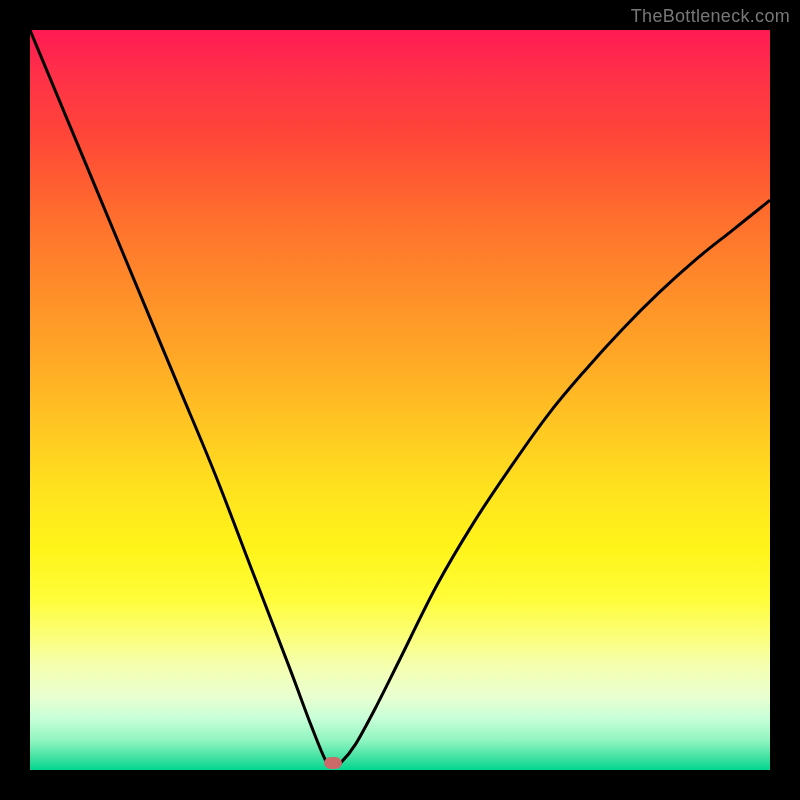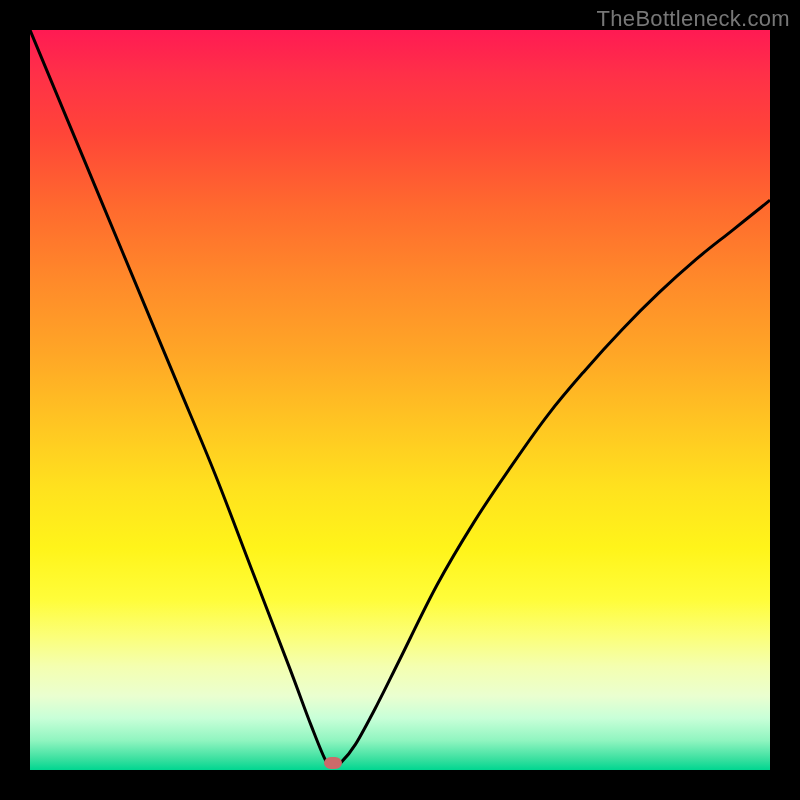--- a/index.html
+++ b/index.html
@@ -41,21 +41,21 @@
       #90f5c0 96%,
       #3be0a0 98.5%,
       #00d690 100%
     );
   }
   .watermark {
     position: absolute;
     top: 6px;
     right: 10px;
     color: #777777;
-    font-size: 22px;
+    font-size: 18px;
     font-weight: 500;
     letter-spacing: 0.3px;
     user-select: none;
   }
   .curve {
     position: absolute;
     left: 0;
     top: 0;
     width: 740px;
     height: 740px;

